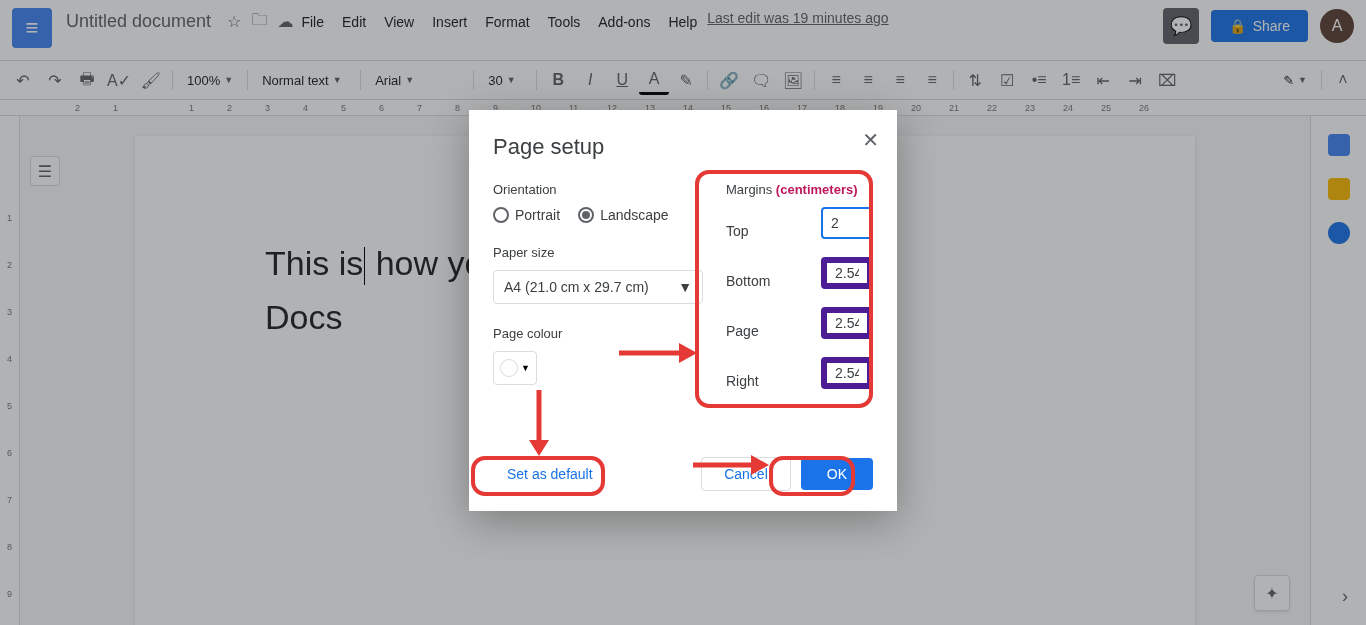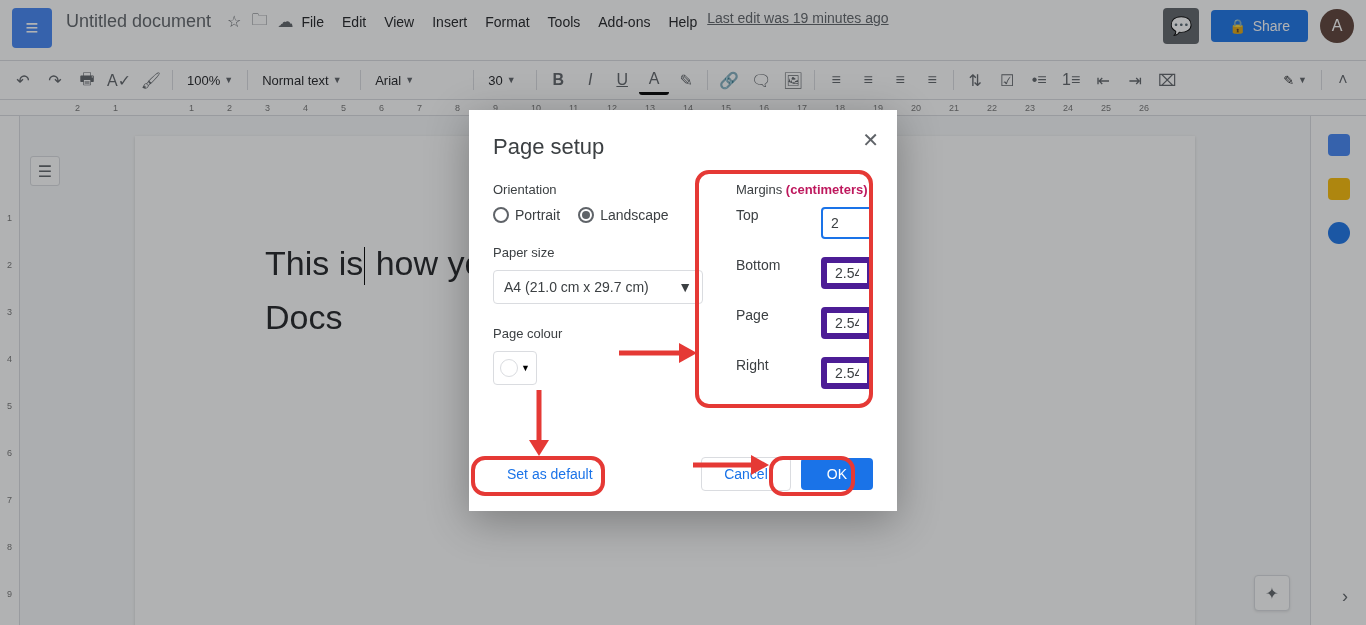--- a/index.html
+++ b/index.html
@@ -34,34 +34,34 @@
 .page-text{font-size:34px;color:#202124;line-height:1.6}
 .cursor{border-left:1px solid #000;display:inline-block;height:38px;vertical-align:middle;margin:0 1px}
 .sidepanel{width:56px;border-left:1px solid #dadce0;display:flex;flex-direction:column;align-items:center;padding-top:18px;gap:22px;background:#fff}
 .sp-ico{width:22px;height:22px;border-radius:4px;cursor:pointer}
 .sp-expand{position:absolute;bottom:18px;right:18px;font-size:18px;color:#5f6368;cursor:pointer}
 .explore{position:absolute;bottom:14px;right:76px;width:36px;height:36px;background:#fff;border:1px solid #dadce0;border-radius:4px;display:flex;align-items:center;justify-content:center;color:#5f6368;cursor:pointer;box-shadow:0 1px 3px rgba(0,0,0,.1)}
 .overlay{position:absolute;inset:0;background:rgba(32,33,36,.35);display:flex;align-items:flex-start;justify-content:center;padding-top:110px}
 .dialog{width:428px;background:#fff;border-radius:0;box-shadow:0 10px 40px rgba(0,0,0,.3);padding:24px 24px 20px;position:relative}
 .dlg-title{font-size:22px;color:#3c4043;margin-bottom:22px}
 .dlg-close{position:absolute;top:18px;right:18px;font-size:20px;color:#5f6368;cursor:pointer}
-.dlg-body{display:flex;gap:33px}
+.dlg-body{display:flex;gap:23px}
 .dlg-left{flex:1}
 .dlg-right{width:155px}
 .dlg-label{font-size:13px;color:#3c4043;font-weight:500;margin-bottom:10px;display:block}
 .dlg-unit{color:#be185d;font-weight:700}
 .radio-row{display:flex;gap:18px;margin-bottom:22px}
 .radio-opt{display:flex;gap:6px;font-size:14px;color:#3c4043;cursor:pointer}
 .radio-circle{width:16px;height:16px;border:2px solid #5f6368;border-radius:50%;display:inline-flex;align-items:center;justify-content:center}
 .radio-circle.checked{border-color:#5f6368}
 .radio-circle.checked::after{content:"";width:8px;height:8px;background:#5f6368;border-radius:50%}
 .paper-dd{border:1px solid #dadce0;border-radius:4px;padding:8px 10px;font-size:14px;color:#3c4043;display:flex;align-items:center;justify-content:space-between;cursor:pointer;margin-bottom:22px;width:210px}
 .color-dd{border:1px solid #dadce0;border-radius:4px;width:44px;height:34px;display:flex;align-items:center;justify-content:center;gap:3px;cursor:pointer}
 .color-swatch{width:18px;height:18px;border:1px solid #dadce0;border-radius:50%;background:#fff}
-.margin-row{display:flex;align-items:flex-start;justify-content:space-between;margin-bottom:18px}
+.margin-row{display:flex;align-items:flex-end;justify-content:space-between;margin-bottom:18px}
 .margin-label{font-size:14px;color:#3c4043}
 .margin-input{width:52px;height:32px;border:6px solid #4c1d95;border-radius:4px;padding:0 8px;font-size:14px;color:#3c4043}
 .margin-input.active{border:2px solid #1a73e8}
 .dlg-footer{display:flex;align-items:center;margin-top:50px;gap:10px}
 .btn-link{color:#1a73e8;font-size:14px;font-weight:500;padding:8px 14px;cursor:pointer;border-radius:4px}
 .btn-outline{border:1px solid #dadce0;padding:8px 22px;border-radius:4px;color:#1a73e8;font-size:14px;font-weight:500;cursor:pointer;margin-left:auto}
 .btn-primary{background:#1a73e8;color:#fff;padding:8px 26px;border-radius:4px;font-size:14px;font-weight:500;cursor:pointer}
 .annot{position:absolute;border:4px solid #e53935;border-radius:14px;pointer-events:none}
 svg.arrow-svg{position:absolute;pointer-events:none}
 </style>

